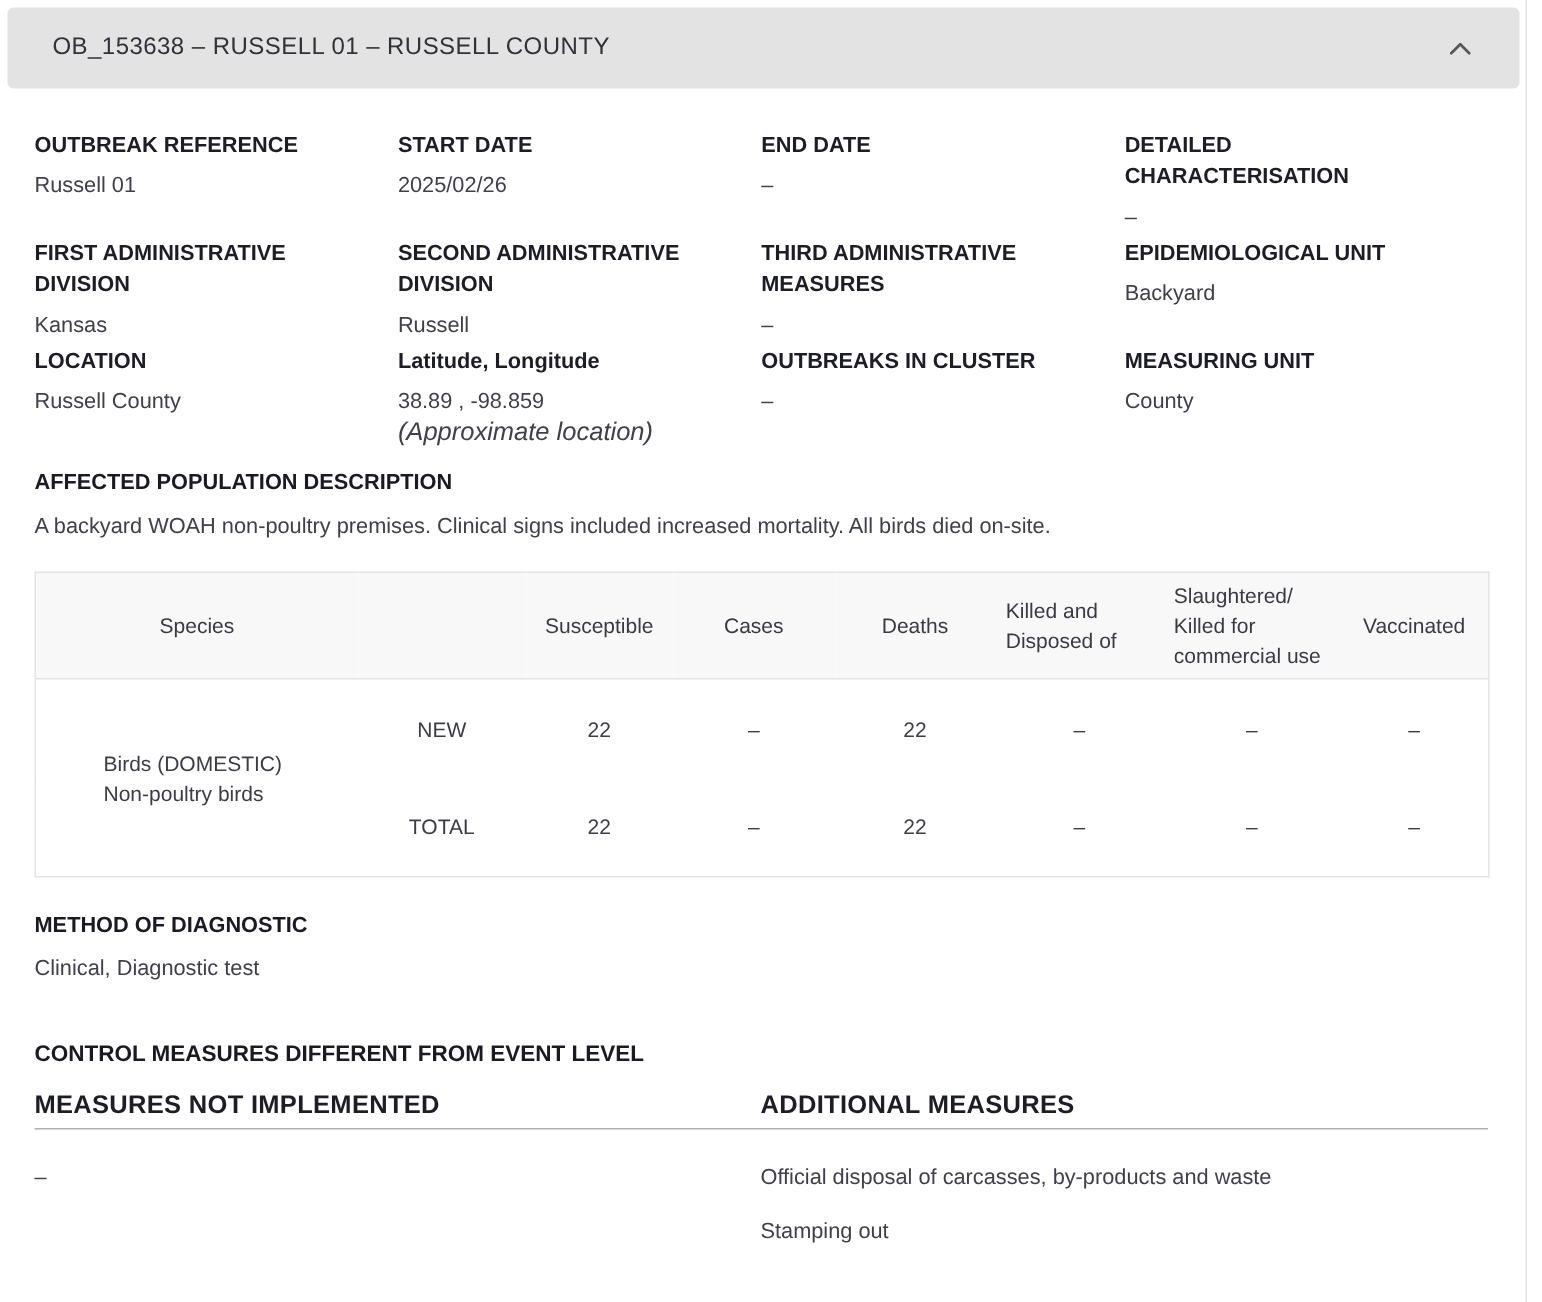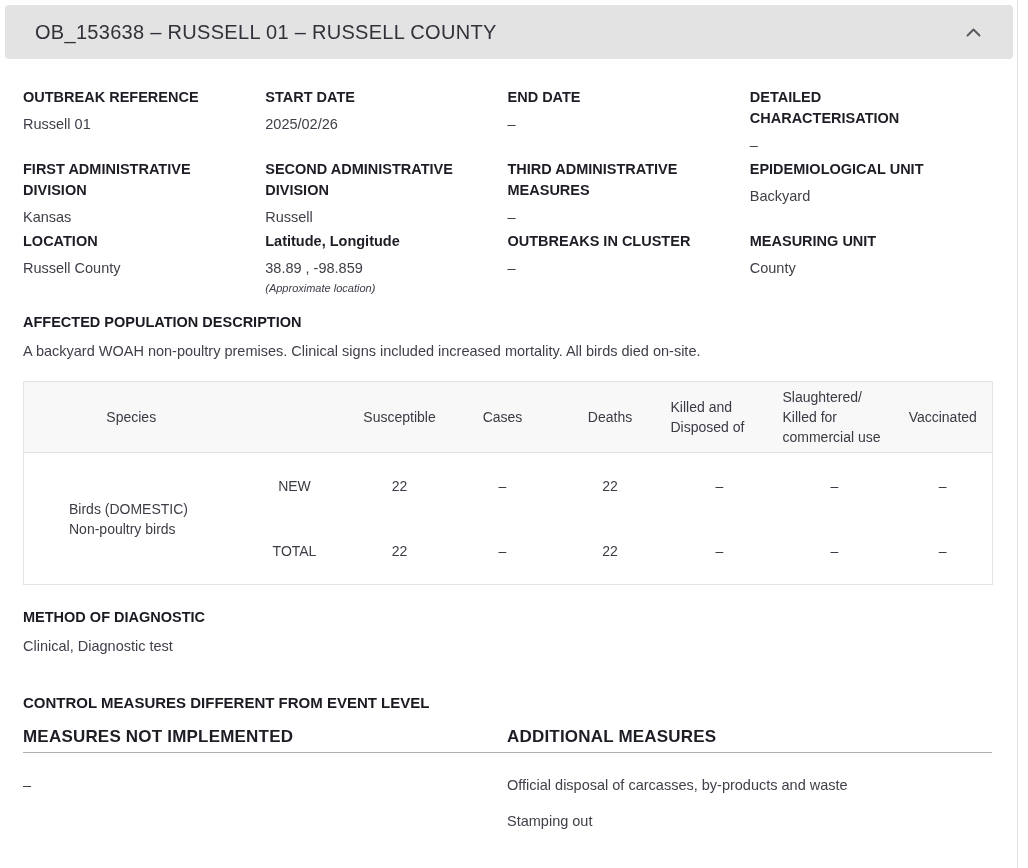--- a/index.html
+++ b/index.html
@@ -16,21 +16,21 @@
   }
 
   
   .accordion-header {
     position: absolute; left: 5px; top: 5px; width: 1008px; height: 54px;
     background: #e3e3e3; border-radius: 4px;
     display: flex; align-items: center; justify-content: space-between;
     padding: 0 32px 0 30px; cursor: pointer;
   }
   .accordion-title {
-    font-size: 20px; color: #31313a; letter-spacing: 0.3px;
+    font-size: 16px; color: #31313a; letter-spacing: 0.3px;
   }
   .chevron { display: flex; align-items: center; }
 
   
   .content {
     position: absolute; left: 23px; top: 87px; width: 969px;
   }
 
   
   .fields-grid {
@@ -38,21 +38,21 @@
     grid-template-columns: repeat(4, 242.25px);
     row-gap: 4px;
     margin-bottom: 14px;
   }
   .field { padding-right: 18px; }
   .field-label {
     font-size: 14.5px; font-weight: bold; color: #1d1d26;
     line-height: 21px; margin-bottom: 6px;
   }
   .field-value { font-size: 14.5px; color: #40404a; line-height: 20px; }
-  .field-note { font-size: 11px; color: #40404a; font-style: italic; line-height: 20px; }
+  .field-note { font-size: 17px; color: #40404a; font-style: italic; line-height: 20px; }
 
   .section-label {
     font-size: 14.5px; font-weight: bold; color: #1a1a23;
     line-height: 21px; margin-bottom: 8px;
   }
   .section-text { font-size: 14.5px; color: #40404a; line-height: 20px; }
 
   
   .species-table {
     width: 969px; border-collapse: collapse; table-layout: fixed;

